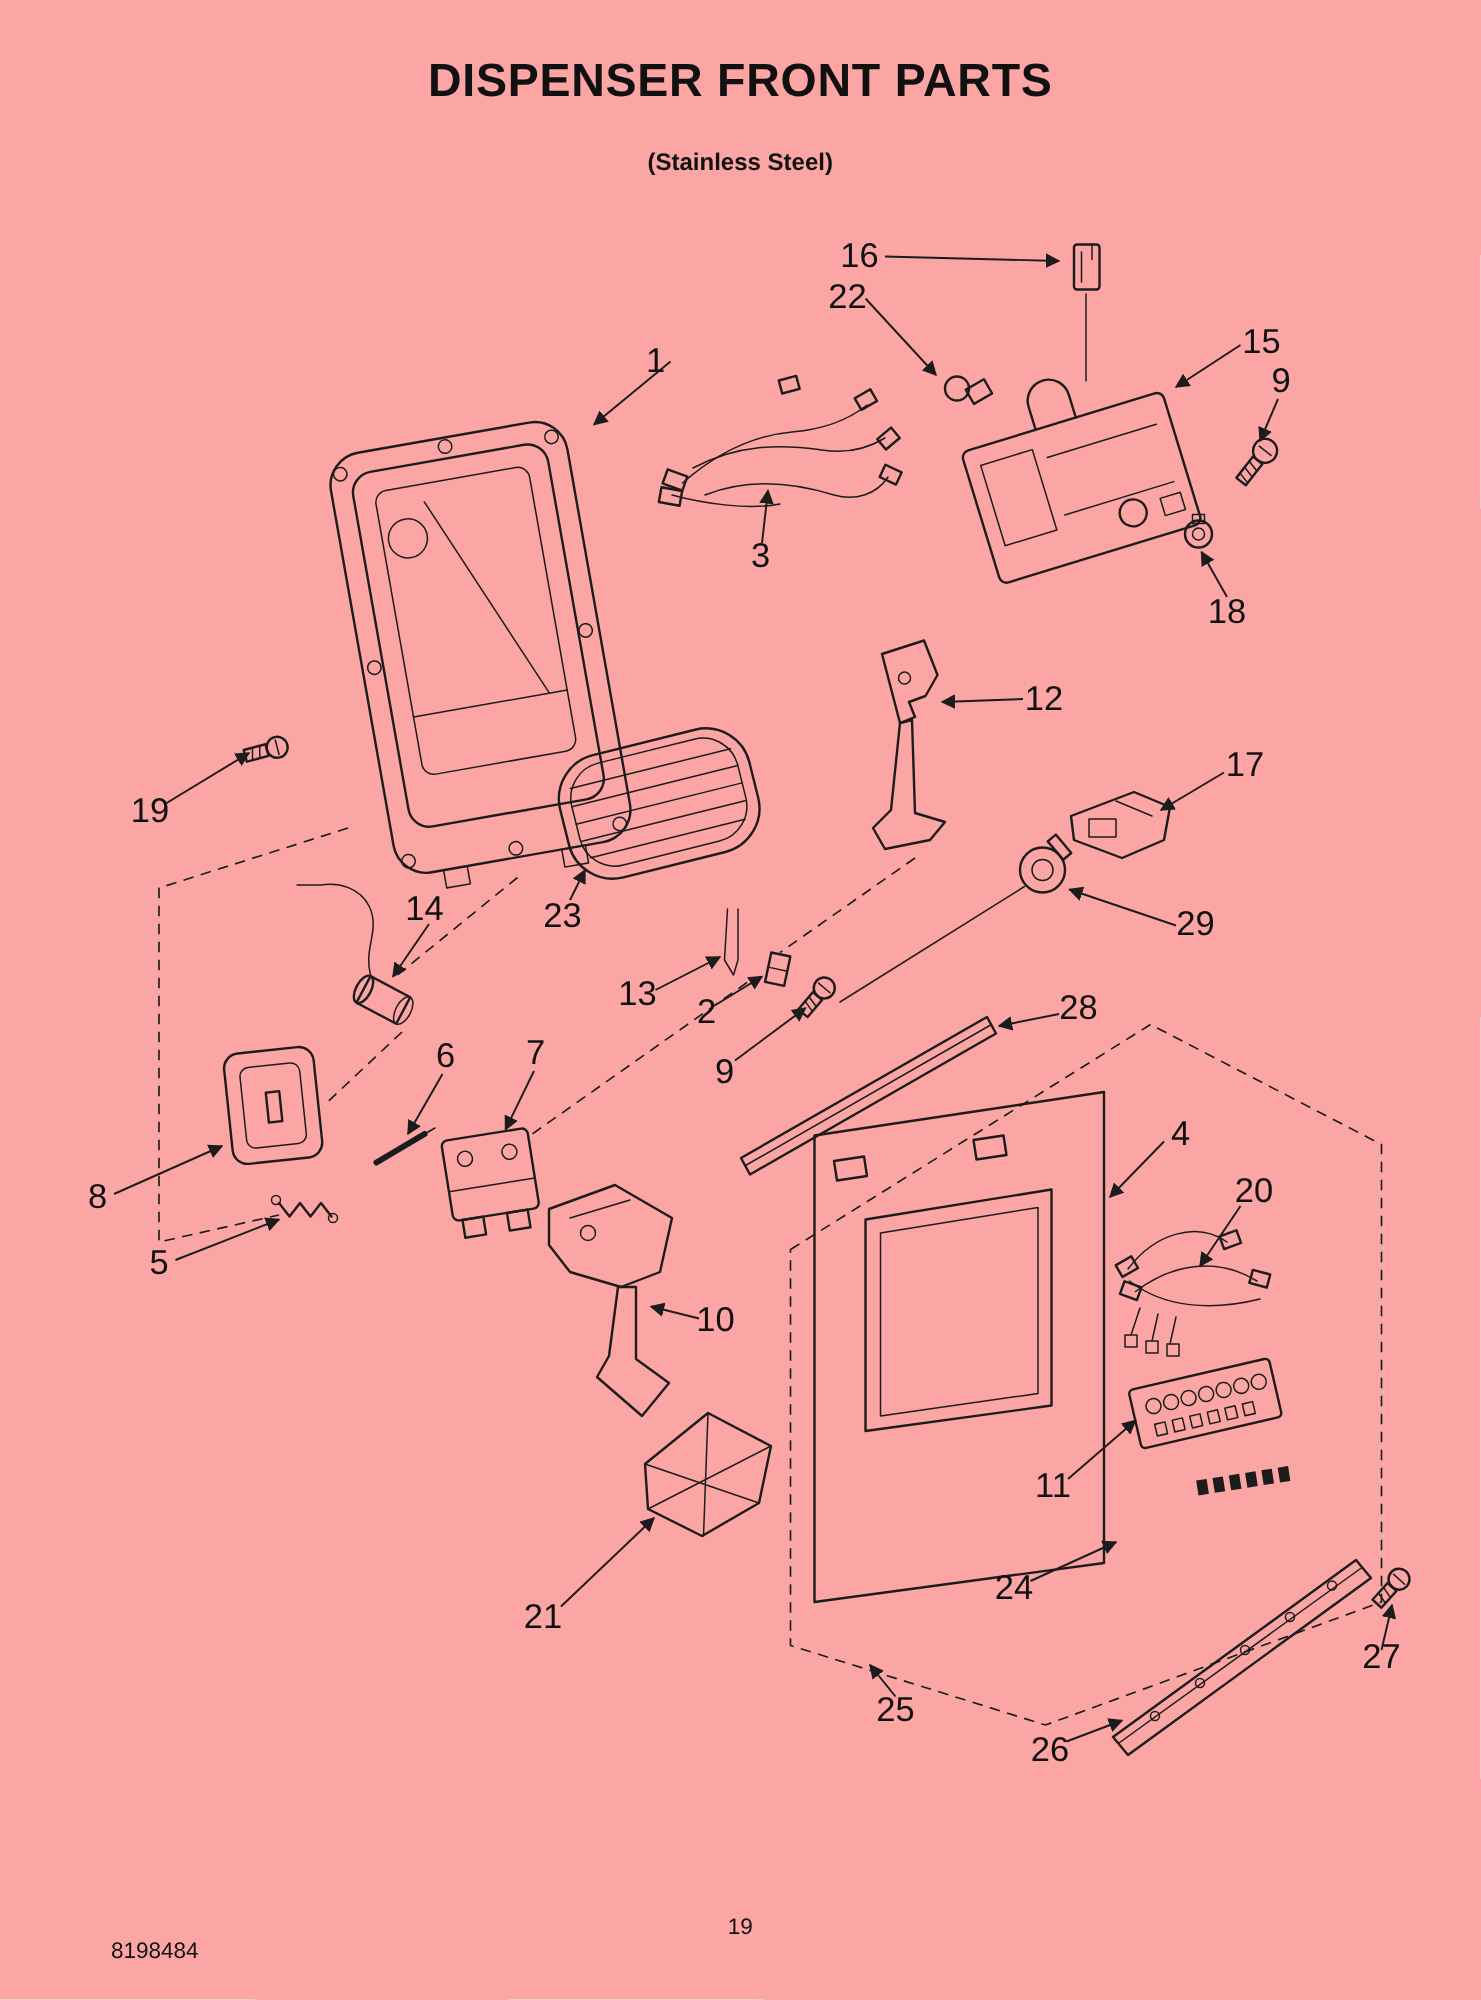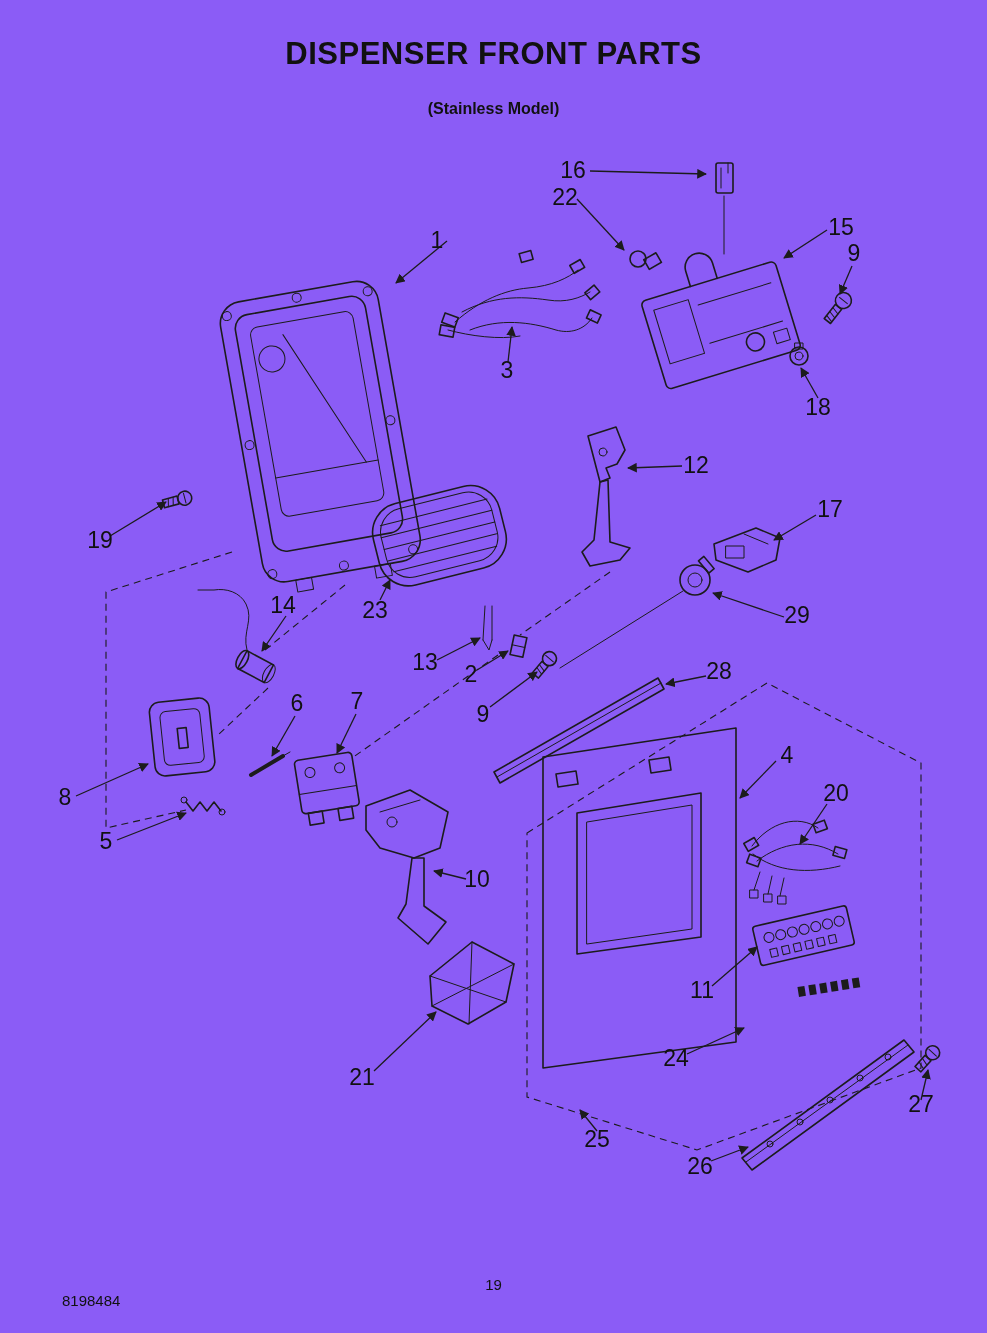--- a/index.html
+++ b/index.html
@@ -1,38 +1,38 @@
 <!DOCTYPE html>
 <html><head>
 <meta charset="utf-8">
 <style>
   html,body{margin:0;padding:0;background:#e8e8e8;}
-  #page{position:relative;width:987px;height:1333px;background:#8b5cf6;margin:0 auto;
+  #page{position:relative;width:987px;height:1333px;background:#fca5a5;margin:0 auto;
         font-family:"Liberation Sans", sans-serif;color:#111;overflow:hidden;}
   .hdr{position:absolute;left:0;width:100%;text-align:center;}
   #title{top:36px;font-size:31px;font-weight:bold;letter-spacing:.5px;}
   #model{top:78px;font-size:17px;font-weight:bold;}
   #material{top:100px;font-size:16px;font-weight:bold;}
-  #docnum{position:absolute;left:62px;top:1292px;font-size:15px;}
+  #docnum{position:absolute;left:74px;top:1292px;font-size:15px;}
   #pagenum{position:absolute;left:0;width:100%;top:1276px;text-align:center;font-size:15px;}
   svg{position:absolute;left:0;top:0;}
   .part{fill:none;stroke:#1c1c1c;stroke-width:1.6;stroke-linejoin:round;stroke-linecap:round;}
   .thin{fill:none;stroke:#1c1c1c;stroke-width:1;stroke-linejoin:round;stroke-linecap:round;}
   .dash{fill:none;stroke:#1c1c1c;stroke-width:1.1;stroke-dasharray:7 5;}
   .leader{fill:none;stroke:#1c1c1c;stroke-width:1.3;}
   .callout{font:23px "Liberation Sans", sans-serif;fill:#111;text-anchor:middle;}
   .fillpart{fill:#1c1c1c;stroke:none;}
 </style>
 </head>
 <body>
 
 <div id="page">
 
   <div id="title" class="hdr">DISPENSER FRONT PARTS</div>
-  <div id="material" class="hdr">(Stainless Model)</div>
+  <div id="material" class="hdr">(Stainless Steel)</div>
 
   <svg width="987" height="1333" viewBox="0 0 987 1333">
     <defs>
       <marker id="arrow" viewBox="0 0 10 10" refX="9" refY="5" markerWidth="7.5" markerHeight="7.5" orient="auto-start-reverse">
         <path d="M0,0 L10,5 L0,10 z" fill="#1c1c1c"></path>
       </marker>
     </defs>
 
     <g>
       <path class="dash" d="M232,552 L106,592 L106,828 L186,810"></path>

